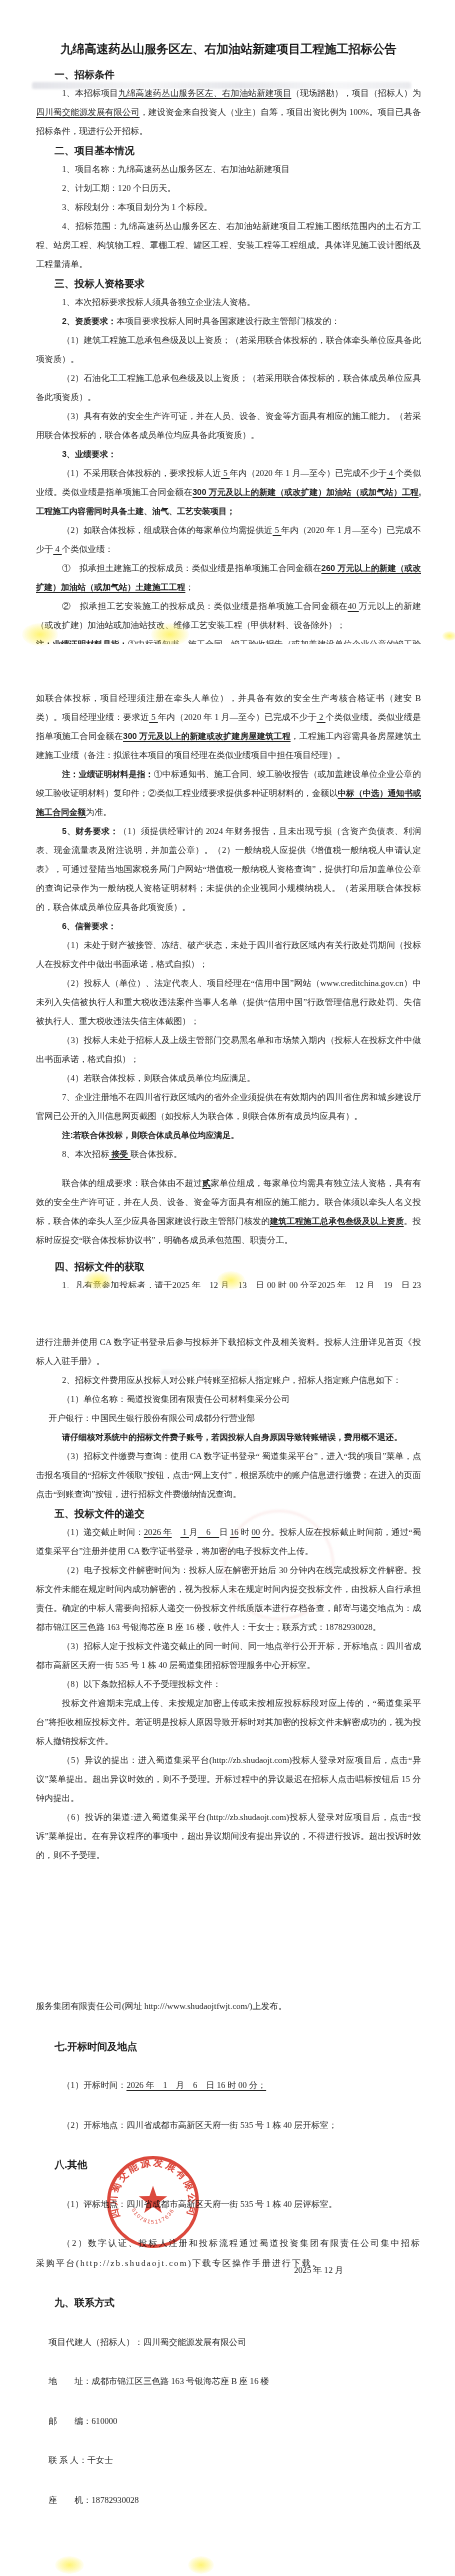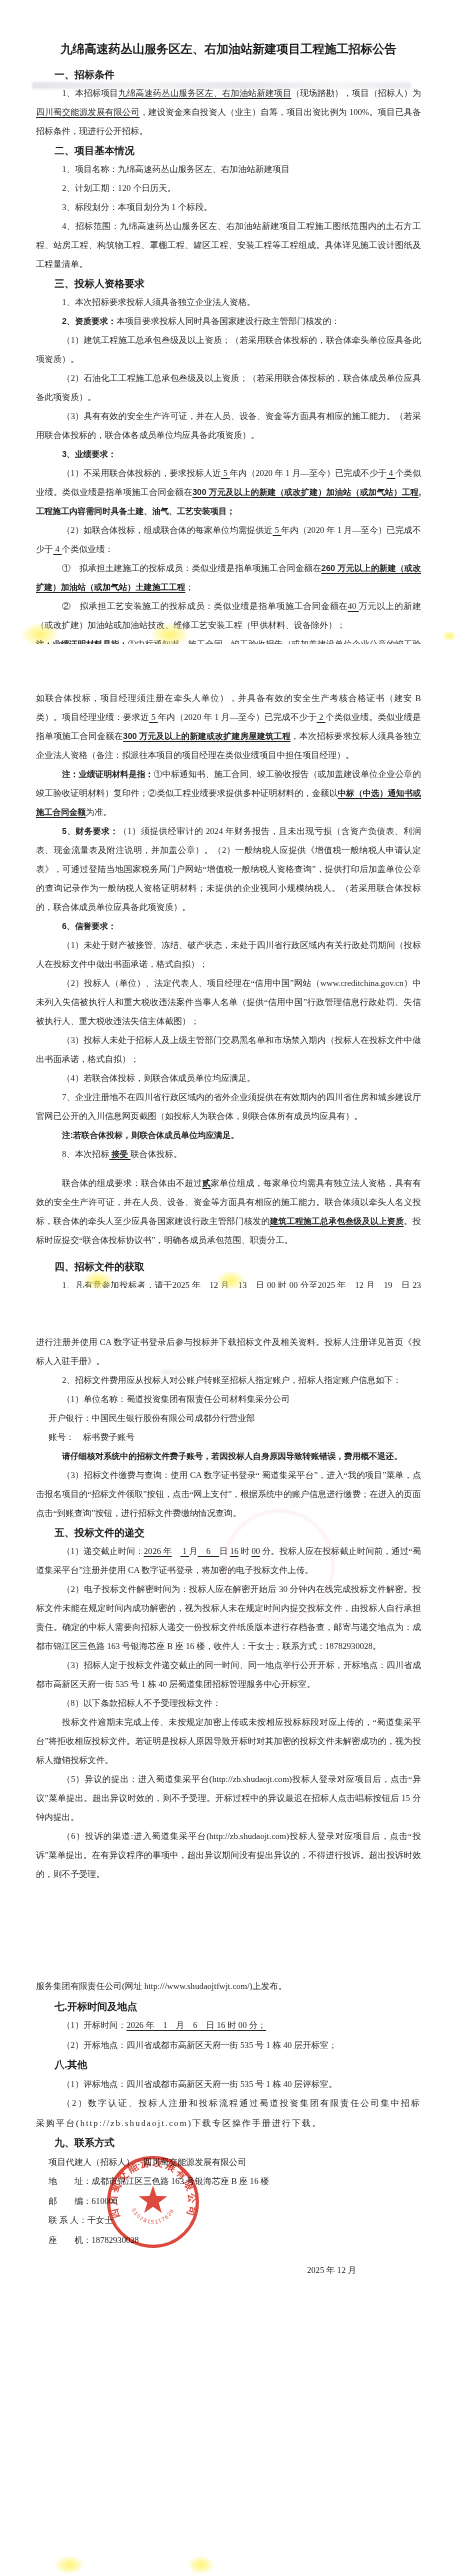--- a/index.html
+++ b/index.html
@@ -12,32 +12,32 @@
   .title{font-size:12px;font-weight:bold;line-height:18.4px;text-align:center;text-indent:0;
          margin-bottom:6.9px;color:#1e1e1e;}
   .h{font-weight:bold;text-indent:18.4px;font-family:"Liberation Sans","DejaVu Sans",sans-serif;
      font-size:10px;color:#222;}
   .p{text-indent:26px;}
   .flush{text-indent:0;}
   .ind1{text-indent:12.6px;}
   .sp{letter-spacing:1.4px;}
   .bold{font-weight:bold;font-family:"Liberation Sans","DejaVu Sans",sans-serif;font-size:8.3px;}
   .ul{text-decoration:underline;text-underline-offset:1.7px;text-decoration-thickness:0.6px;}
-  .contact .block{line-height:19.5px;}
+  .contact .block{line-height:19.5px;margin-top:20px;}
   
   .smudge{position:absolute;border-radius:50%;
           background:radial-gradient(ellipse at center,rgba(255,235,0,0.55) 0%,rgba(255,240,80,0.35) 45%,rgba(255,245,150,0) 75%);
           filter:blur(0.6px);pointer-events:none;}
   .bleed{position:absolute;background:linear-gradient(90deg,rgba(110,115,140,0.20),rgba(110,115,140,0.07) 30%,rgba(110,115,140,0.18) 55%,rgba(110,115,140,0.06) 80%,rgba(110,115,140,0.15));
          filter:blur(1.3px);border-radius:1.7px;pointer-events:none;}
   .ghost-ring{position:absolute;border:2.3px solid rgba(214,60,50,0.10);border-radius:50%;
               filter:blur(0.9px);pointer-events:none;}
   .seal{position:absolute;left:104px;top:221px;width:98px;height:98px;mix-blend-mode:multiply;
         opacity:.9;pointer-events:none;}
-  .date-footer{position:absolute;left:307px;top:333px;font-size:8.6px;color:#262626;text-align:right;}
+  .date-footer{position:absolute;left:294px;top:333px;font-size:8.6px;color:#262626;text-align:right;}
 </style>
 </head>
 <body>
 
 <div id="doc">
 
   <div class="page pg1" id="page-1">
     <div class="content">
         <div class="block title"><span>九绵高速药丛山服务区左、右加油站新建项目工程施工招标公告</span></div>
         <div class="block h" style="margin-top: 5.7px;"><span>一、招标条件</span></div>
@@ -56,21 +56,21 @@
         <div class="block p"><span class="bold">3、业绩要求：</span></div>
         <div class="block p"><span>（1）不采用联合体投标的，要求投标人近</span><span class="ul"> 5 </span><span>年内（2020 年 1 月—至今）已完成不少于</span><span class="ul"> 4 </span><span>个类似业绩。类似业绩是指单项施工合同金额在</span><span class="bold ul">300 万元及以上的新建（或改扩建）加油站（或加气站）工程</span><span class="bold">,工程施工内容需同时具备土建、油气、工艺安装项目；</span></div>
         <div class="block p"><span>（2）如联合体投标，组成联合体的每家单位均需提供近</span><span class="ul"> 5 </span><span>年内（2020 年 1 月—至今）已完成不少于</span><span class="ul"> 4 </span><span>个类似业绩：</span></div>
         <div class="block p"><span>①　拟承担土建施工的投标成员：类似业绩是指单项施工合同金额在</span><span class="bold ul">260 万元以上的新建（或改扩建）加油站（或加气站）土建施工工程</span><span>；</span></div>
         <div class="block p"><span>②　拟承担工艺安装施工的投标成员：类似业绩是指单项施工合同金额在</span><span class="ul">40 </span><span>万元以上的新建（或改扩建）加油站或加油站技改、维修工艺安装工程（甲供材料、设备除外）；</span></div>
         <div class="block p flush"><span class="bold">注：业绩证明材料是指：</span><span>①中标通知书、施工合同、竣工验收报告（或加盖建设单位企业公章的竣工验收证明材料）复印件；②类似工程业绩要求提供多种证明材料的，金额以</span></div>
       </div>
   </div>
   <div class="page" id="page-2">
     <div class="content">
-        <div class="block p flush"><span>如联合体投标，项目经理须注册在牵头人单位），并具备有效的安全生产考核合格证书（建安 B 类）。项目经理业绩：要求近</span><span class="ul"> 5 </span><span>年内（2020 年 1 月—至今）已完成不少于</span><span class="ul"> 2 </span><span>个类似业绩。类似业绩是指单项施工合同金额在</span><span class="bold ul">300 万元及以上的新建或改扩建房屋建筑工程</span><span>，本次招标要求投标人须具备独立企业法人资格（备注：拟派往本项目的项目经理在类似业绩项目中担任项目经理）。</span></div>
+        <div class="block p flush"><span>如联合体投标，项目经理须注册在牵头人单位），并具备有效的安全生产考核合格证书（建安 B 类）。项目经理业绩：要求近</span><span class="ul"> 5 </span><span>年内（2020 年 1 月—至今）已完成不少于</span><span class="ul"> 2 </span><span>个类似业绩。类似业绩是指单项施工合同金额在</span><span class="bold ul">300 万元及以上的新建或改扩建房屋建筑工程</span><span>，工程施工内容需具备房屋建筑土建施工业绩（备注：拟派往本项目的项目经理在类似业绩项目中担任项目经理）。</span></div>
         <div class="block p"><span class="bold">注：业绩证明材料是指：</span><span>①中标通知书、施工合同、竣工验收报告（或加盖建设单位企业公章的竣工验收证明材料）复印件；②类似工程业绩要求提供多种证明材料的，金额以</span><span class="bold ul">中标（中选）通知书或施工合同金额</span><span>为准。</span></div>
         <div class="block p"><span class="bold">5、财务要求：</span><span>（1）须提供经审计的 2024 年财务报告，且未出现亏损（含资产负债表、利润表、现金流量表及附注说明，并加盖公章）。（2）一般纳税人应提供《增值税一般纳税人申请认定表》，可通过登陆当地国家税务局门户网站“增值税一般纳税人资格查询”，提供打印后加盖单位公章的查询记录作为一般纳税人资格证明材料；未提供的企业视同小规模纳税人。（若采用联合体投标的，联合体成员单位应具备此项资质）。</span></div>
         <div class="block p"><span class="bold">6、信誉要求：</span></div>
         <div class="block p"><span>（1）未处于财产被接管、冻结、破产状态，未处于四川省行政区域内有关行政处罚期间（投标人在投标文件中做出书面承诺，格式自拟）；</span></div>
         <div class="block p"><span>（2）投标人（单位）、法定代表人、项目经理在“信用中国”网站（www.creditchina.gov.cn）中未列入失信被执行人和重大税收违法案件当事人名单（提供“信用中国”行政管理信息行政处罚、失信被执行人、重大税收违法失信主体截图）；</span></div>
         <div class="block p"><span>（3）投标人未处于招标人及上级主管部门交易黑名单和市场禁入期内（投标人在投标文件中做出书面承诺，格式自拟）；</span></div>
         <div class="block p"><span>（4）若联合体投标，则联合体成员单位均应满足。</span></div>
         <div class="block p"><span>7、企业注册地不在四川省行政区域内的省外企业须提供在有效期内的四川省住房和城乡建设厅官网已公开的入川信息网页截图（如投标人为联合体，则联合体所有成员均应具有）。</span></div>
         <div class="block p"><span class="bold">注:若联合体投标，则联合体成员单位均应满足。</span></div>
         <div class="block p"><span>8、本次招标</span><span class="bold ul"> 接受 </span><span>联合体投标。</span></div>
@@ -78,21 +78,20 @@
         <div class="block h" style="margin-top: 6.9px;"><span>四、招标文件的获取</span></div>
         <div class="block p"><span>1、凡有意参加投标者，请于</span><span class="ul">2025 年</span><span>　</span><span class="ul">12</span><span> 月</span><span class="ul">　13　</span><span>日 00 时 00 分至</span><span class="ul">2025 年</span><span>　</span><span class="ul">12</span><span> 月</span><span class="ul">　19　</span><span>日 23 时 59 分(北京时间,下同),通过蜀道投资集团有限责任公司集中招标采购平台(以下简称“ 蜀道集采平台”)(http://zb.shudaojt.com)</span></div>
       </div>
   </div>
   <div class="page" id="page-3">
     <div class="content">
         <div class="block p flush"><span>进行注册并使用 CA 数字证书登录后参与投标并下载招标文件及相关资料。投标人注册详见首页《投标人入驻手册》。</span></div>
         <div class="block p"><span>2、招标文件费用应从投标人对公账户转账至招标人指定账户，招标人指定账户信息如下：</span></div>
         <div class="block p"><span>（1）单位名称：蜀道投资集团有限责任公司材料集采分公司</span></div>
         <div class="block p ind1"><span>开户银行：中国民生银行股份有限公司成都分行营业部</span></div>
-        <div class="block p ind1"><span>账号：　标书费子账号</span></div>
         <div class="block p"><span class="bold">请仔细核对系统中的招标文件费子账号，若因投标人自身原因导致转账错误，费用概不退还。</span></div>
         <div class="block p"><span>（3）招标文件缴费与查询：使用 CA 数字证书登录“ 蜀道集采平台”，进入“我的项目”菜单，点击报名项目的“招标文件领取”按钮，点击“网上支付”，根据系统中的账户信息进行缴费；在进入的页面点击“到账查询”按钮，进行招标文件费缴纳情况查询。</span></div>
         <div class="block h"><span>五、投标文件的递交</span></div>
         <div class="block p"><span>（1）递交截止时间：</span><span class="ul">2026 年</span><span>　</span><span class="ul"> 1 </span><span>月</span><span class="ul">　6　</span><span>日 </span><span class="ul">16</span><span> 时 </span><span class="ul">00</span><span> 分。投标人应在投标截止时间前，通过“蜀道集采平台”注册并使用 CA 数字证书登录，将加密的电子投标文件上传。</span></div>
         <div class="block p"><span>（2）电子投标文件解密时间为：投标人应在解密开始后 30 分钟内在线完成投标文件解密。投标文件未能在规定时间内成功解密的，视为投标人未在规定时间内提交投标文件，由投标人自行承担责任。确定的中标人需要向招标人递交一份投标文件纸质版本进行存档备查，邮寄与递交地点为：成都市锦江区三色路 163 号银海芯座 B 座 16 楼，收件人：干女士；联系方式：18782930028。</span></div>
         <div class="block p"><span>（3）招标人定于投标文件递交截止的同一时间、同一地点举行公开开标，开标地点：四川省成都市高新区天府一街 535 号 1 栋 40 层蜀道集团招标管理服务中心开标室。</span></div>
         <div class="block p"><span>（8）以下条款招标人不予受理投标文件：</span></div>
         <div class="block p"><span>投标文件逾期未完成上传、未按规定加密上传或未按相应投标标段对应上传的，“蜀道集采平台”将拒收相应投标文件。若证明是投标人原因导致开标时对其加密的投标文件未解密成功的，视为投标人撤销投标文件。</span></div>
         <div class="block p"><span>（5）异议的提出：进入蜀道集采平台(http://zb.shudaojt.com)投标人登录对应项目后，点击“异议”菜单提出。超出异议时效的，则不予受理。开标过程中的异议最迟在招标人点击唱标按钮后 15 分钟内提出。</span></div>
         <div class="block p"><span>（6）投诉的渠道:进入蜀道集采平台(http://zb.shudaojt.com)投标人登录对应项目后，点击“投诉”菜单提出。在有异议程序的事项中，超出异议期间没有提出异议的，不得进行投诉。超出投诉时效的，则不予受理。</span></div>

